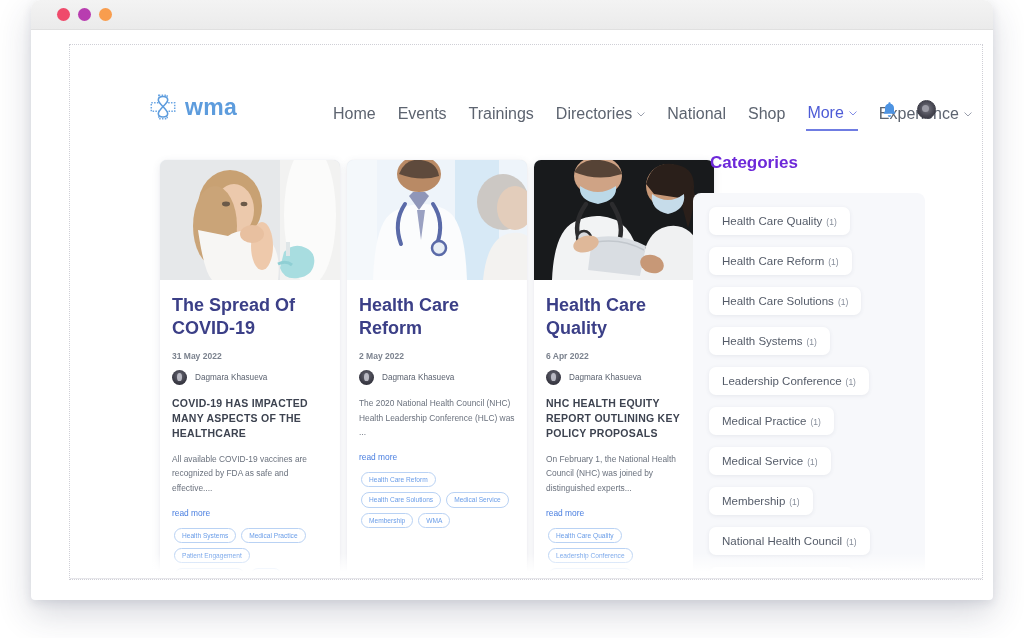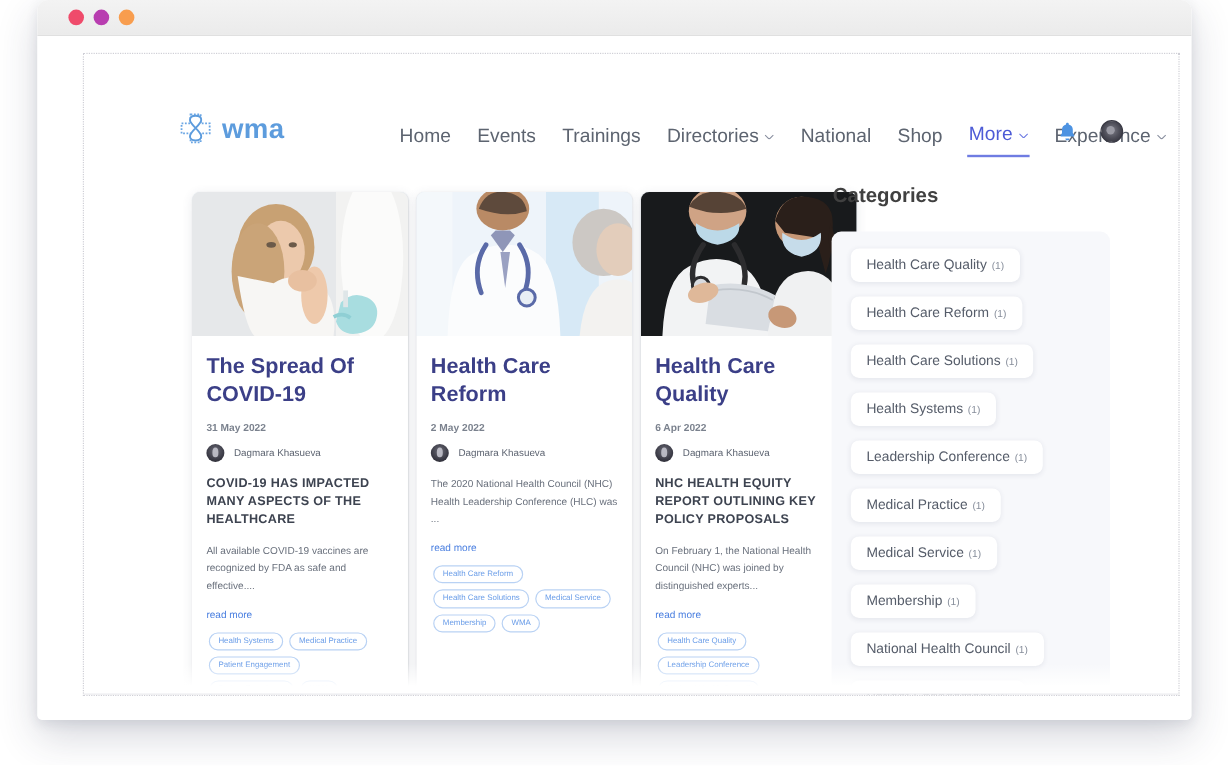--- a/index.html
+++ b/index.html
@@ -278,22 +278,22 @@
   
   .sidebar {
     position: absolute;
     left: 623px;
     top: 18px;
     width: 232px;
   }
   .sidebar-title {
     font-size: 17px;
     font-weight: 700;
-    color: #404040;
-    margin: 0 0 20px 1px;
+    color: #6d28d9;
+    margin: 0 0 20px 17px;
   }
   .cat-panel {
     background: #f7f8fb;
     border-radius: 8px;
     padding: 14px 16px 22px 16px;
     min-height: 380px;
   }
   .cat-item {
     display: inline-flex;
     align-items: baseline;

